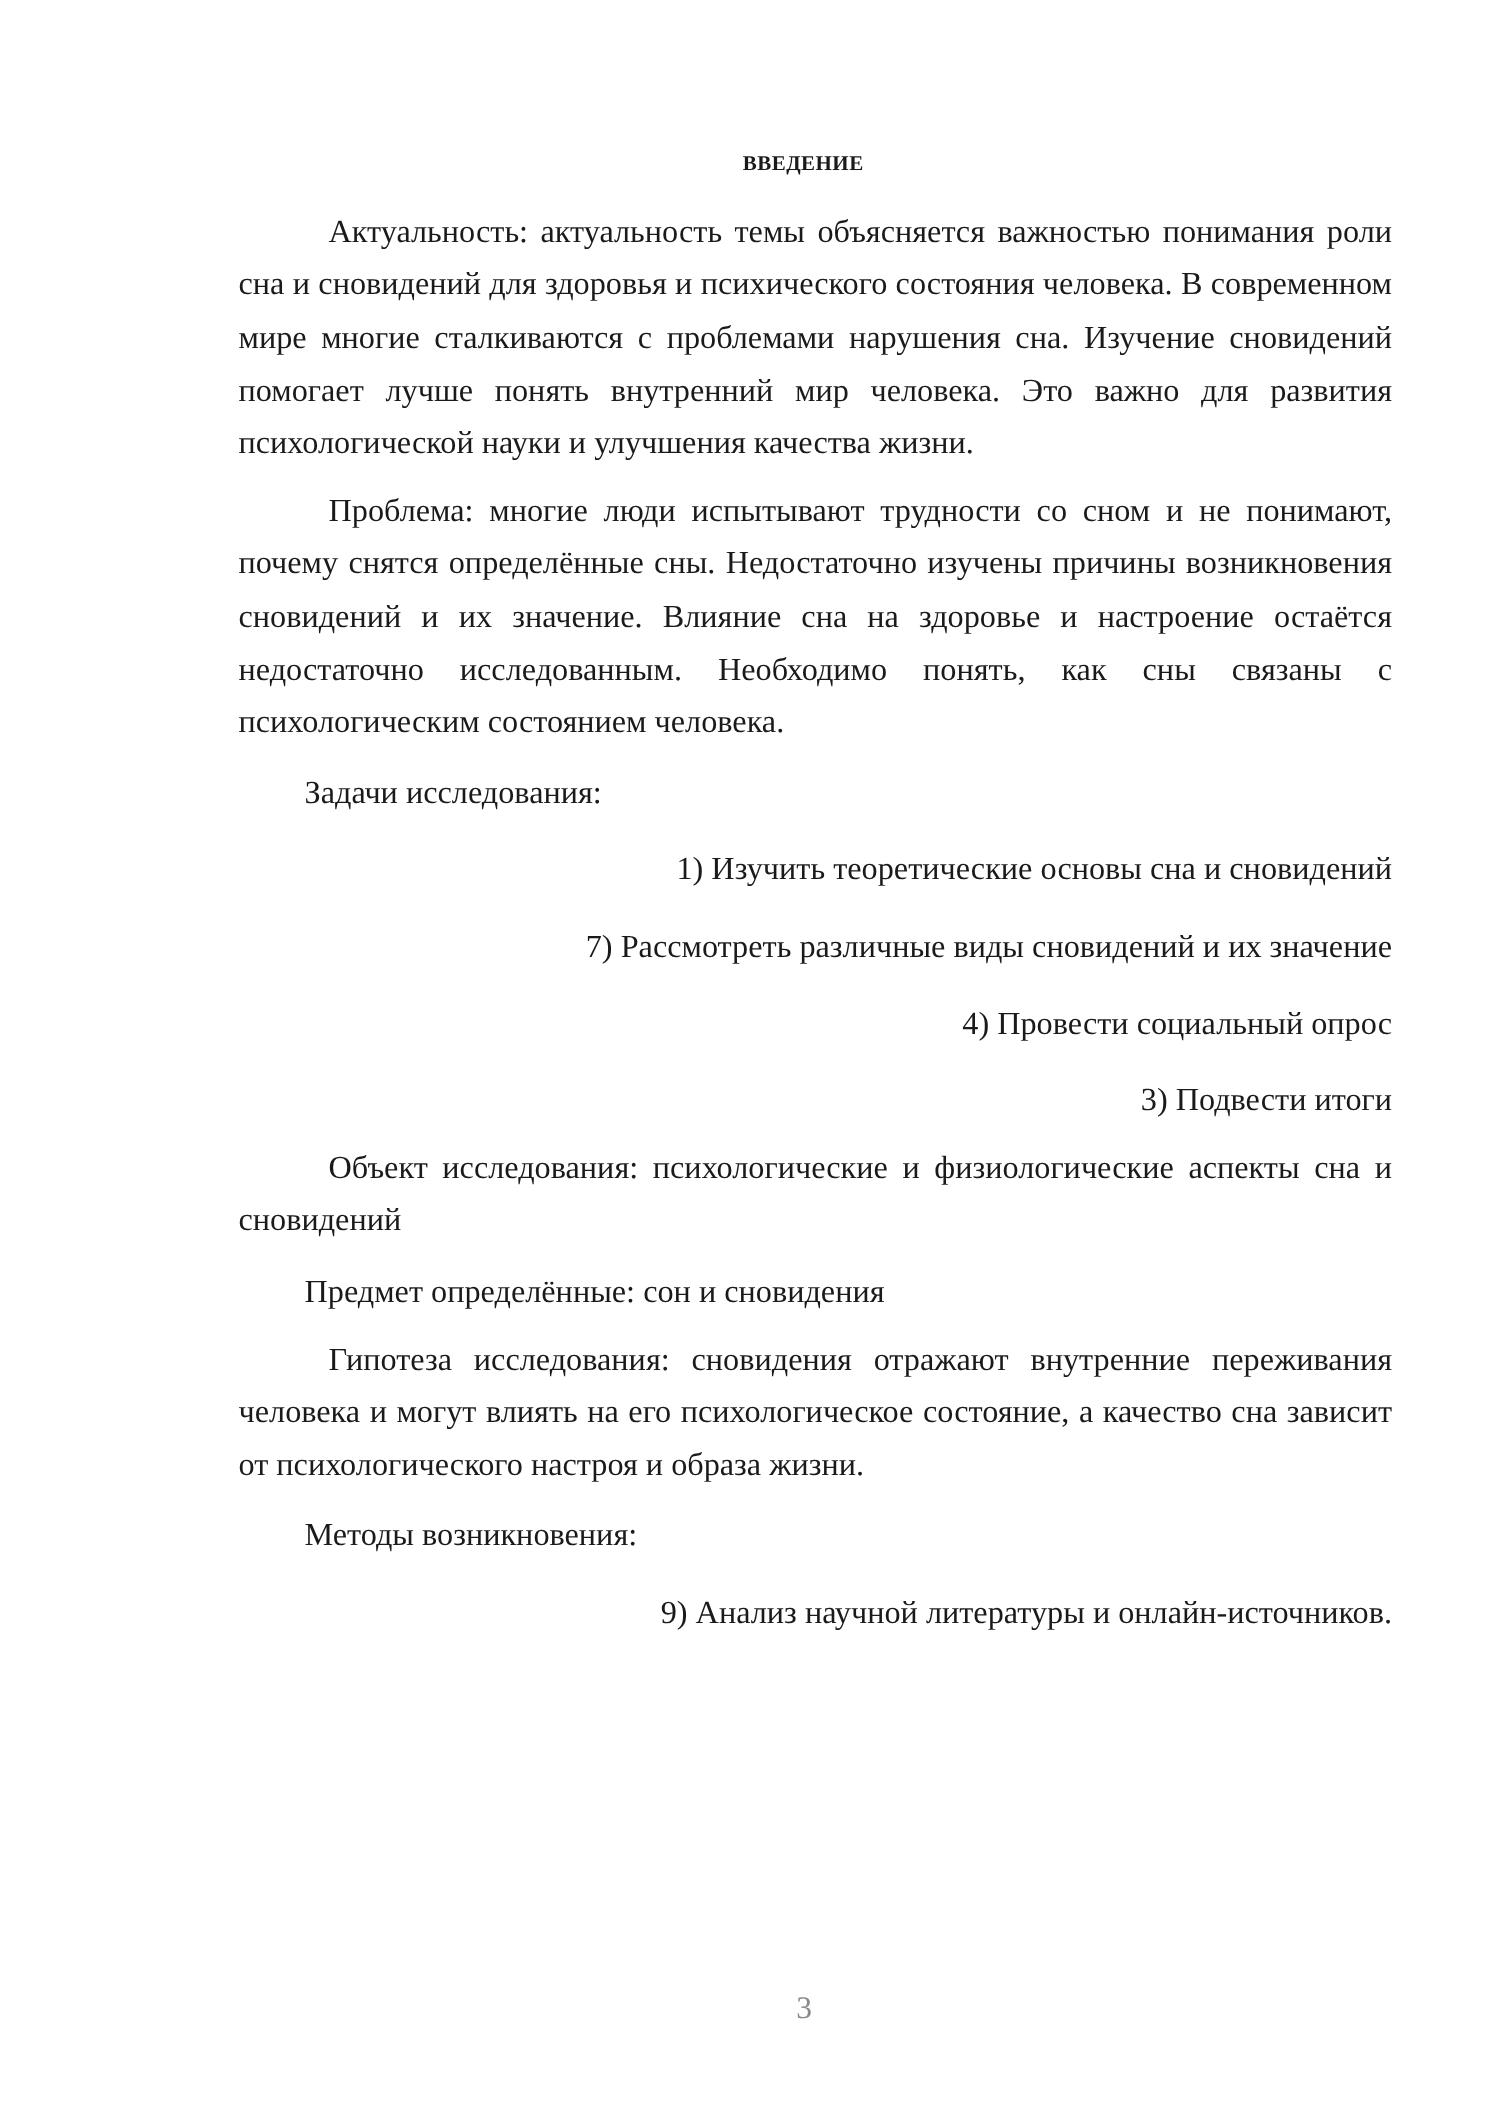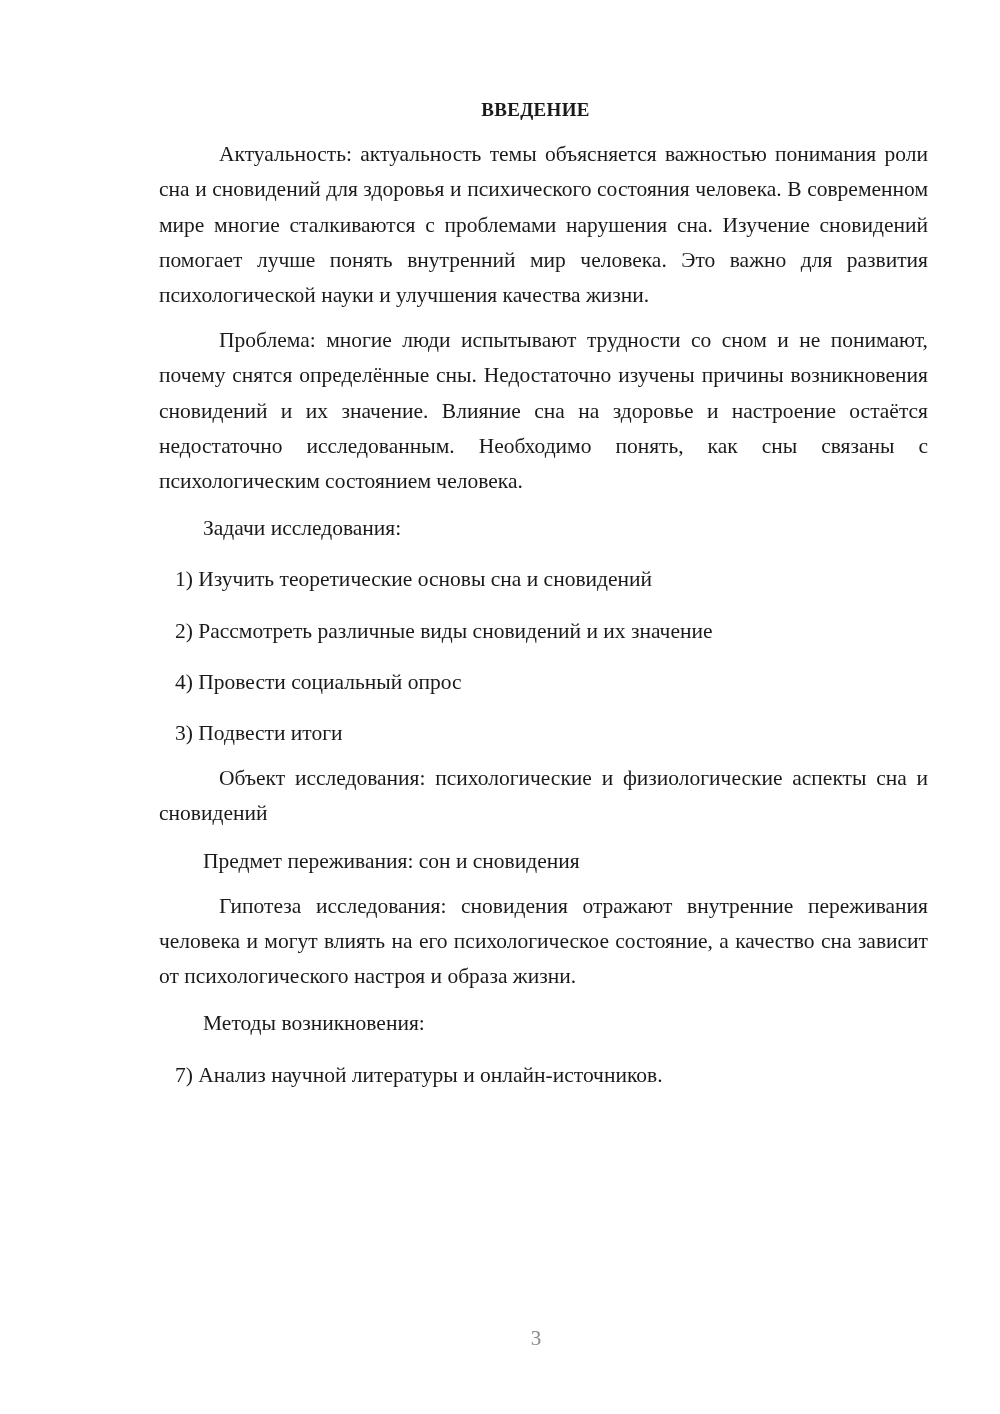--- a/index.html
+++ b/index.html
@@ -19,38 +19,38 @@
       position: absolute;
       left: 143px;
       top: 92px;
       width: 785px;
       font-size: 21.5px;
       line-height: 35.2px;
     }
     .title {
       text-align: center;
       font-weight: bold;
-      font-size: 19px;
+      font-size: 14px;
       margin: 0 0 10px 0;
       letter-spacing: 0.3px;
     }
     .para {
       text-align: justify;
       text-indent: 60px;
       margin: 0 0 10px 16px;
     }
     .para-left {
       text-align: left;
       text-indent: 60px;
       margin: 12px 0 10px 0;
     }
     .list-item {
       margin: 16px 0 10px 0;
       padding-left: 32px;
-      text-align: left;
+      text-align: right;
     }
     .page-number {
       position: absolute;
       top: 1326px;
       left: 0;
       width: 1072px;
       text-align: center;
       font-size: 21px;
       color: #8a8a8a;
     }
@@ -63,31 +63,31 @@
 
   <p class="para">Актуальность: актуальность темы объясняется важностью понимания роли сна и сновидений для здоровья и психического состояния человека. В современном мире многие сталкиваются с проблемами нарушения сна. Изучение сновидений помогает лучше понять внутренний мир человека. Это важно для развития психологической науки и улучшения качества жизни.</p>
 
   <p class="para">Проблема: многие люди испытывают трудности со сном и не понимают, почему снятся определённые сны. Недостаточно изучены причины возникновения сновидений и их значение. Влияние сна на здоровье и настроение остаётся недостаточно исследованным. Необходимо понять, как сны связаны с психологическим состоянием человека.</p>
 
 
   <p class="para-left">Задачи исследования:</p>
 
   <div>
     <p class="list-item">1) Изучить теоретические основы сна и сновидений</p>
-    <p class="list-item">2) Рассмотреть различные виды сновидений и их значение</p>
+    <p class="list-item">7) Рассмотреть различные виды сновидений и их значение</p>
     <p class="list-item">4) Провести социальный опрос</p>
     <p class="list-item">3) Подвести итоги</p>
   </div>
 
   <p class="para">Объект исследования: психологические и физиологические аспекты сна и сновидений</p>
 
-  <p class="para-left">Предмет переживания: сон и сновидения</p>
+  <p class="para-left">Предмет определённые: сон и сновидения</p>
 
   <p class="para">Гипотеза исследования: сновидения отражают внутренние переживания человека и могут влиять на его психологическое состояние, а качество сна зависит от психологического настроя и образа жизни.</p>
 
   <p class="para-left">Методы возникновения:</p>
 
   <div>
-    <p class="list-item">7) Анализ научной литературы и онлайн-источников.</p>
+    <p class="list-item">9) Анализ научной литературы и онлайн-источников.</p>
   </div>
 </div>
 
 <div class="page-number">3</div>
 
 </body></html>

